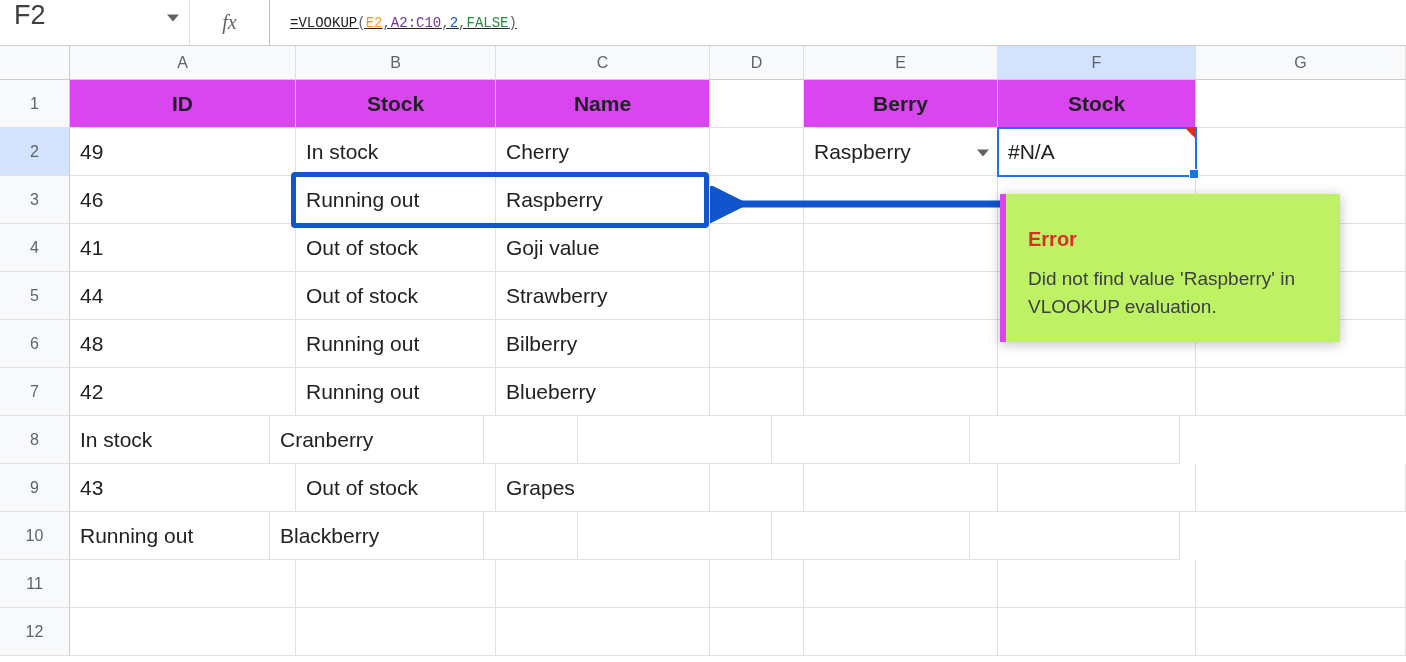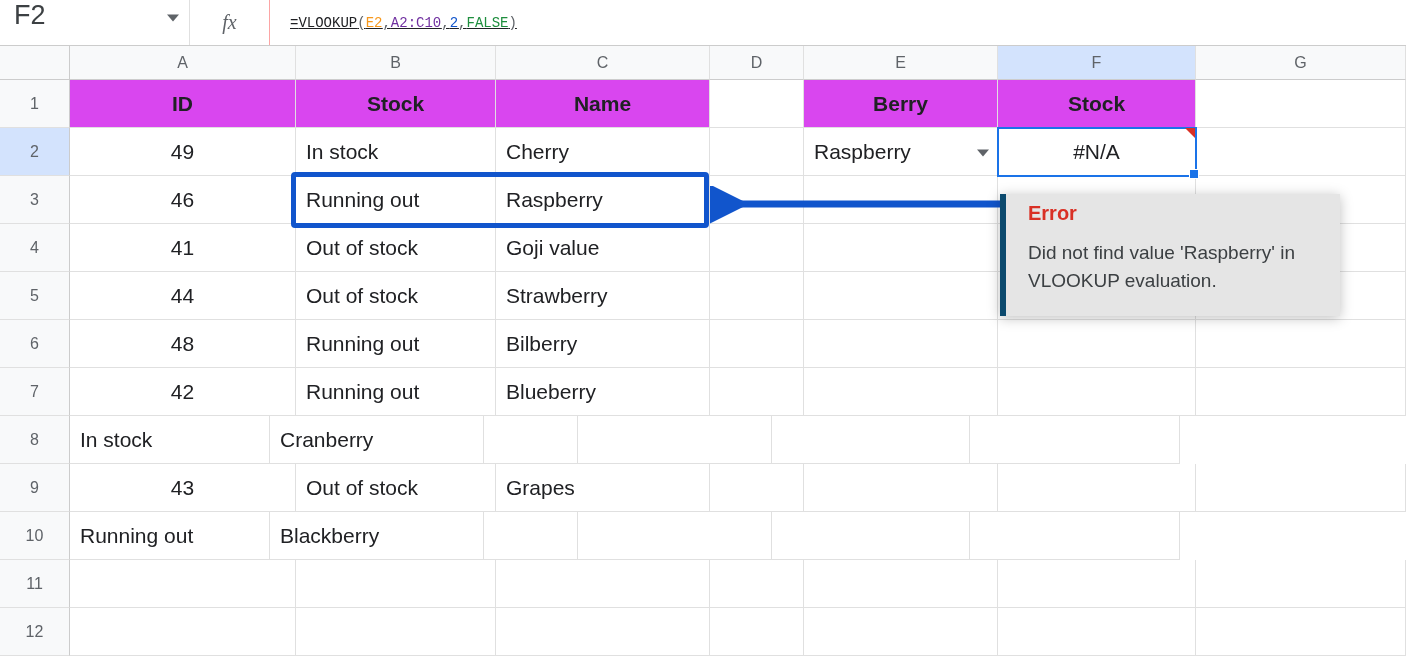--- a/index.html
+++ b/index.html
@@ -119,21 +119,21 @@
     font-size: 21px;
     color: #202124;
     position: relative;
     background: #fff;
   }
   .cell.header-cell {
     background: #d946ef;
     font-weight: bold;
     justify-content: center;
   }
-  .cell.center { justify-content: center; }
+  .cell.center { }
 
   
   .cA { width: 226px; }
   .cB { width: 200px; }
   .cC { width: 214px; }
   .cD { width: 94px; }
   .cE { width: 194px; }
   .cF { width: 198px; }
   .cG { width: 210px; }
 
@@ -181,24 +181,24 @@
   
   .arrow-svg {
     position: absolute;
     z-index: 4;
     pointer-events: none;
   }
 
   
   .tooltip {
     position: absolute;
-    background: #e5e5e5;
+    background: #bef264;
     box-shadow: 0 2px 12px rgba(0,0,0,0.25);
-    border-left: 6px solid #0c4a6e;
-    padding: 8px 22px 22px 22px;
+    border-left: 6px solid #d946ef;
+    padding: 34px 22px 22px 22px;
     width: 340px;
     z-index: 5;
     font-size: 19px;
     color: #3c4043;
   }
   .tooltip .title {
     color: #d93025;
     font-weight: bold;
     margin-bottom: 14px;
     font-size: 20px;

